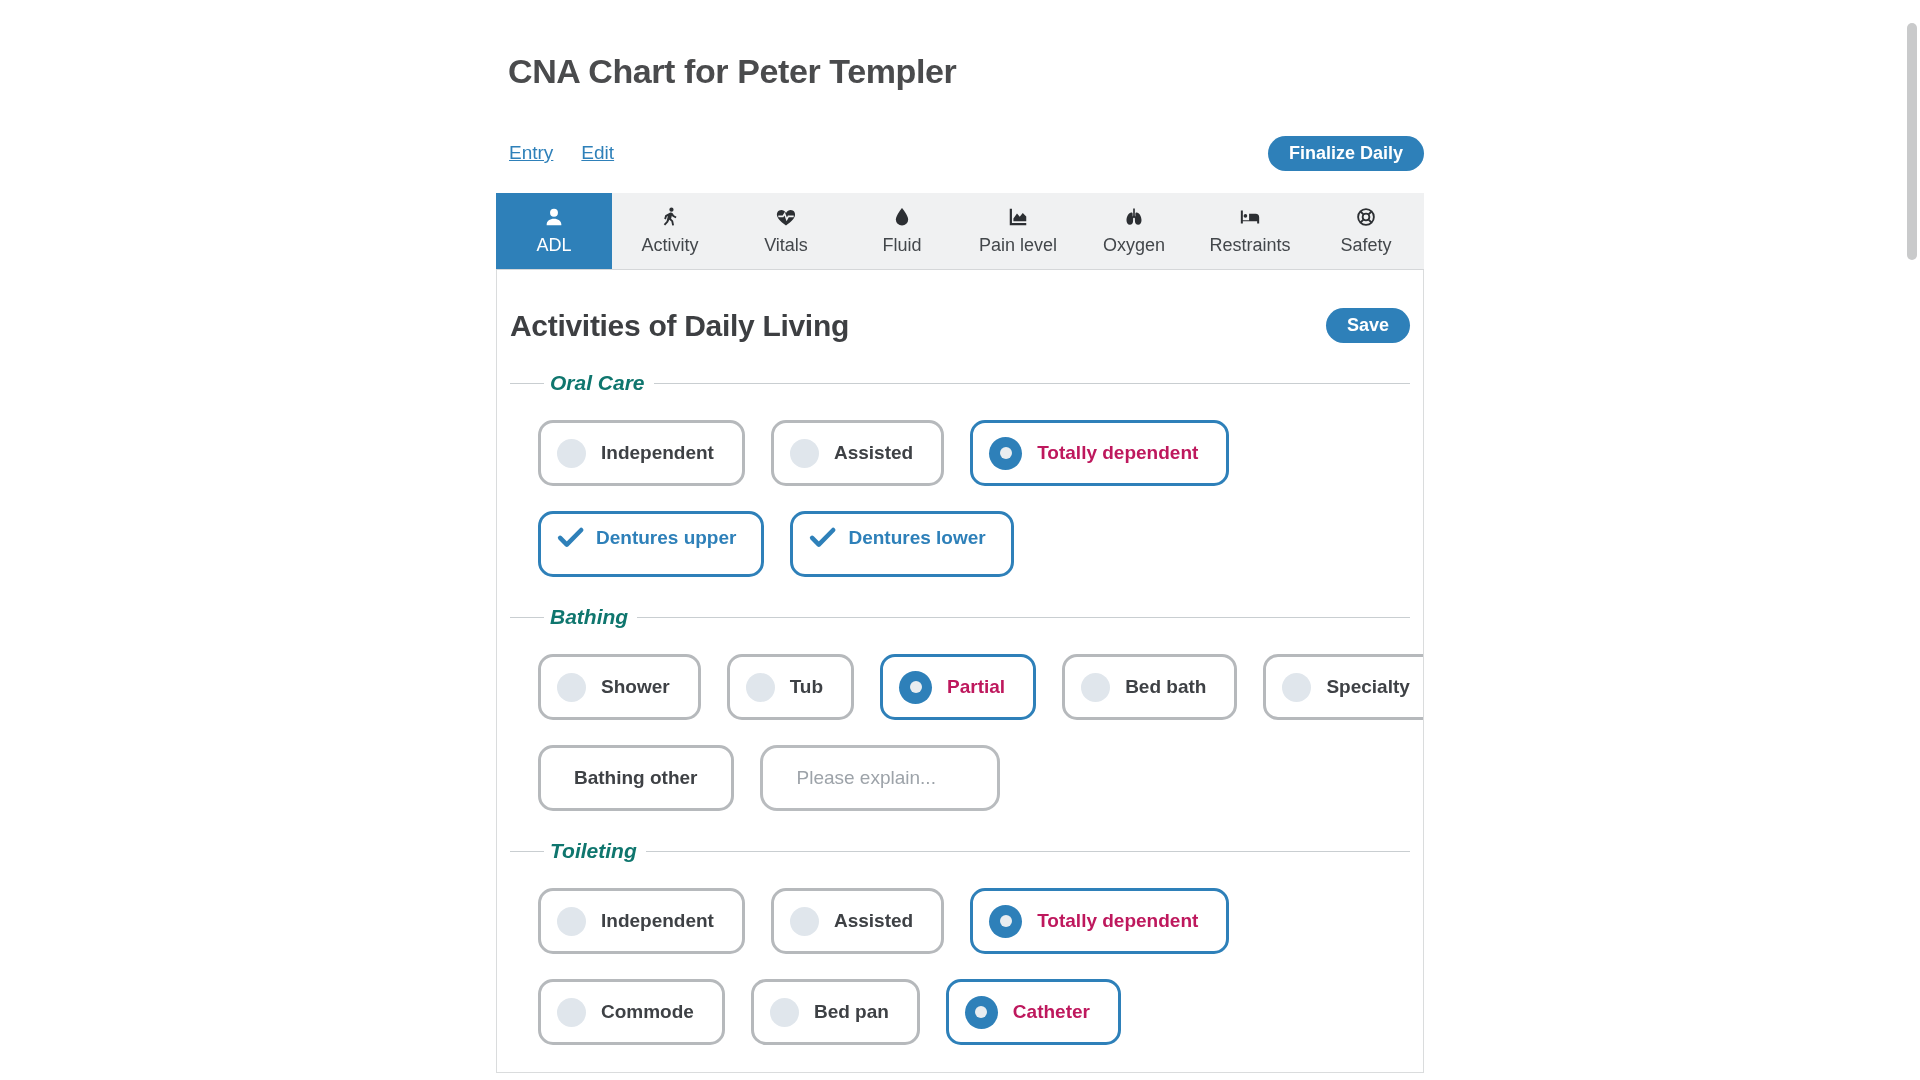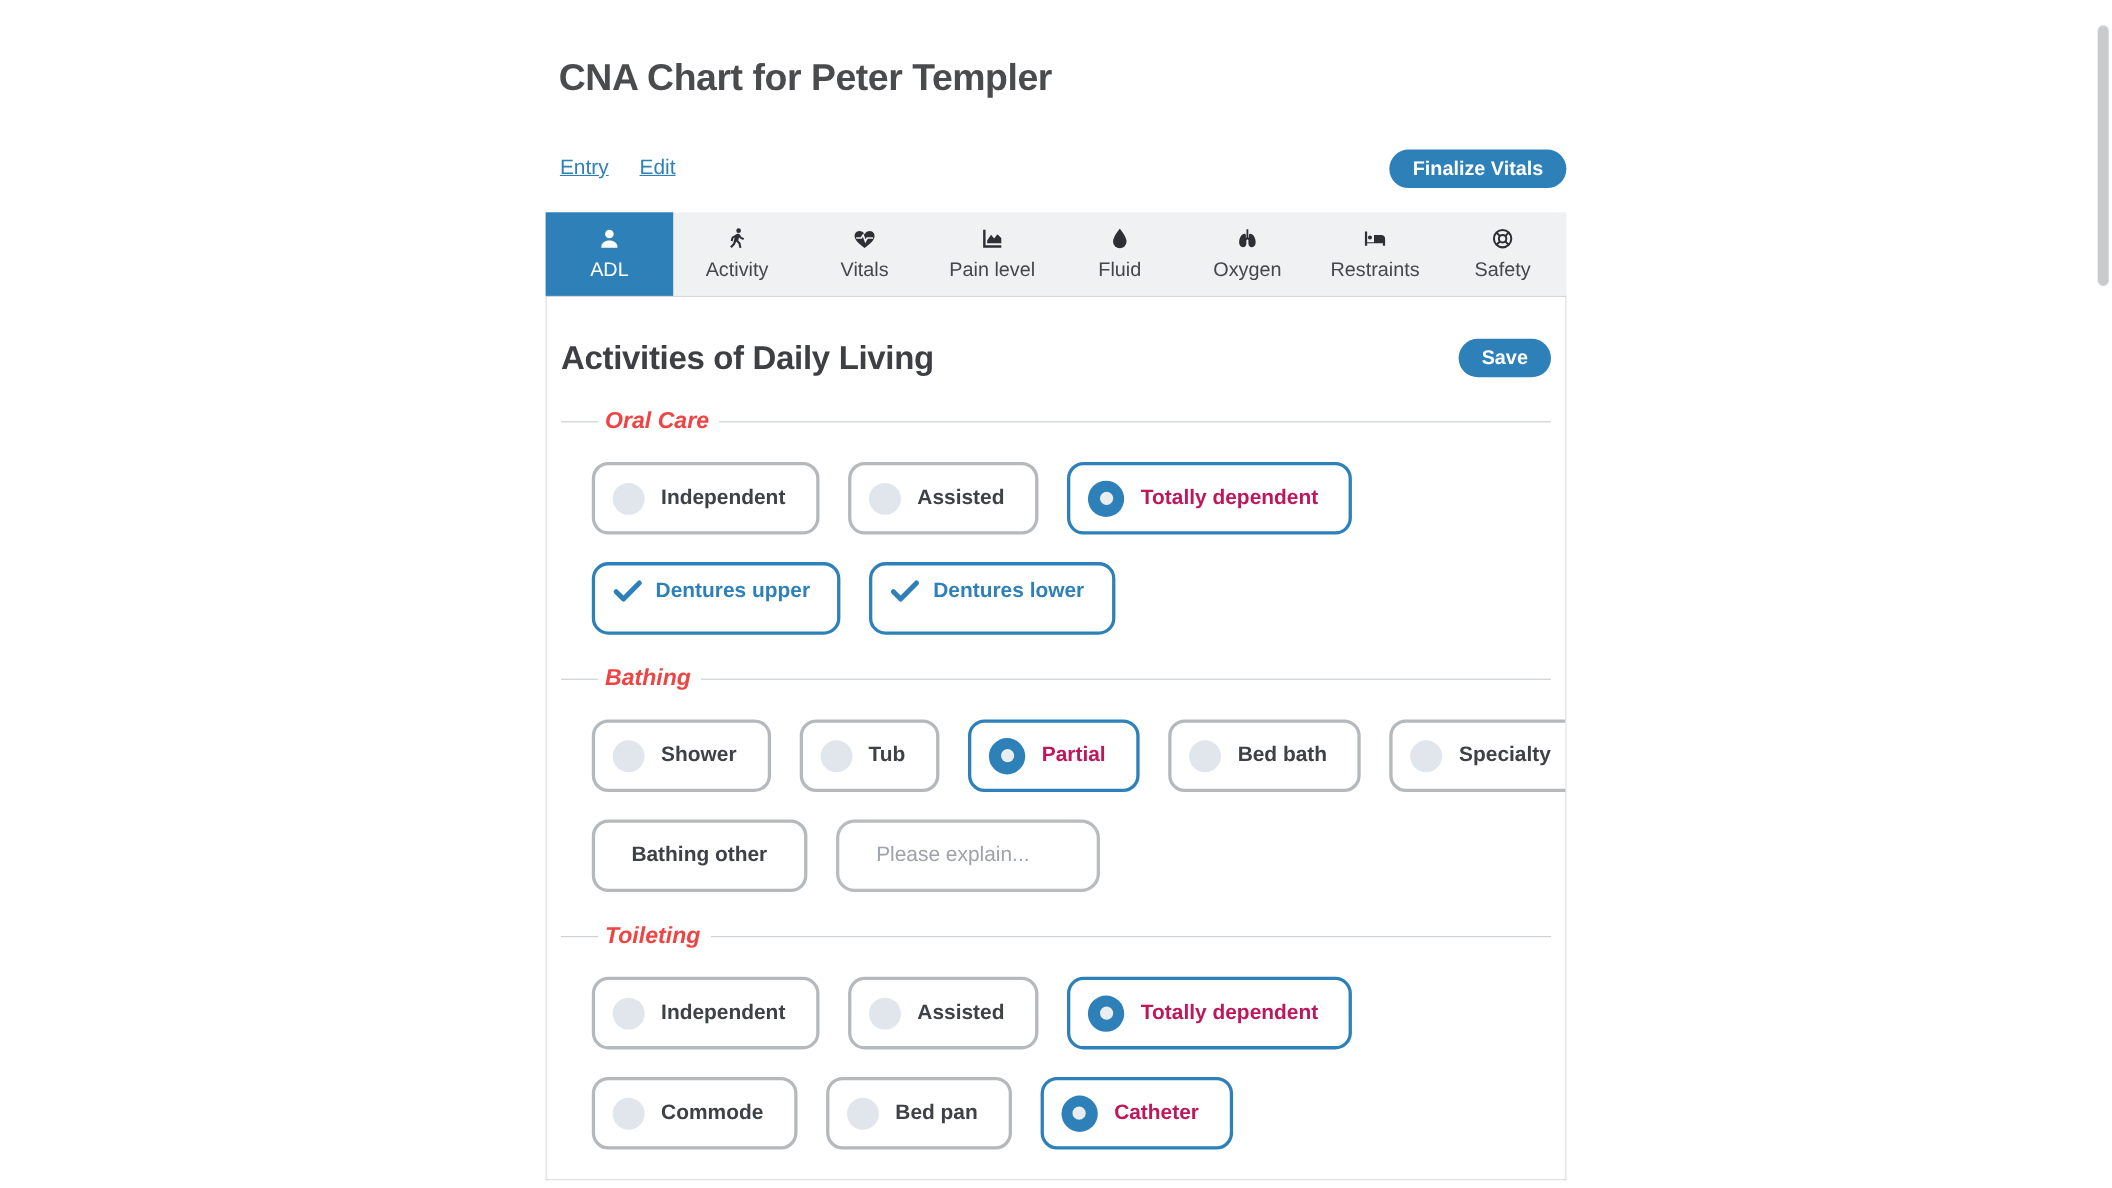--- a/index.html
+++ b/index.html
@@ -34,21 +34,21 @@
   .tab.active .ticon{color:#ffffff;}
   
   .panel{
     border:1px solid #dadcdd;border-top:none;height:803px;box-sizing:border-box;
     padding:0 13px;overflow:hidden;background:#fff;
   }
   .panel-header{display:flex;justify-content:space-between;align-items:center;margin-top:38px;}
   .panel-heading{font-size:30px;font-weight:700;color:#3d3f42;margin:0;letter-spacing:-0.3px;}
   .section{border:none;border-top:1px solid #c9ced1;margin:28px 0 0;padding:0 0 0 28px;min-width:0;}
   .section legend{
-    font-style:italic;font-weight:700;font-size:21px;color:#ef4444;
+    font-style:italic;font-weight:700;font-size:21px;color:#0f766e;
     margin-left:6px;padding:0 9px 0 6px;
   }
   .row{display:flex;align-items:center;gap:26px;margin-top:25px;}
   .option{
     display:inline-flex;align-items:center;height:66px;border:3px solid #b6b9bc;border-radius:15px;
     background:#fff;padding:0 28px 0 16px;gap:15px;font-size:19px;font-weight:700;color:#3e4145;
     cursor:pointer;box-sizing:border-box;white-space:nowrap;
   }
   .dot{width:29px;height:29px;border-radius:50%;background:#e0e6ec;flex:none;}
   .option.selected{border-color:#2e80b9;color:#be185d;}
@@ -73,21 +73,21 @@
 <body>
 
 <div class="container">
 
   <h1 class="page-title">CNA Chart for Peter Templer</h1>
 
   <div class="actions-row">
     <div class="links">
       <a style="display: inline-block;">Entry</a><a style="display: inline-block;">Edit</a>
     </div>
-    <button class="btn">Finalize Vitals</button>
+    <button class="btn">Finalize Daily</button>
   </div>
 
   <div class="tabs">
     <div class="tab active">
       <svg class="ticon" viewBox="0 0 24 24" fill="currentColor">
           <path d="M12 11.6a4.3 4.3 0 1 0-4.3-4.3A4.3 4.3 0 0 0 12 11.6zm0 2.3c-4.5 0-8 2.7-8 6v1.1h16V19.9c0-3.3-3.5-6-8-6z"></path>
         </svg>
       <span>ADL</span>
     </div>
     <div class="tab">
@@ -99,30 +99,30 @@
     </div>
     <div class="tab">
       <svg class="ticon" viewBox="0 0 24 24" fill="currentColor">
           <path d="M12 21.2C8.5 18.7 3.4 14.8 2.3 10.8 1.4 7.6 3.5 4.4 6.9 4.4c2.1 0 3.8 1 4.7 2.7.3.5.5.5.8 0 .9-1.7 2.6-2.7 4.7-2.7 3.4 0 5.5 3.2 4.6 6.4-1.1 4-6.2 7.9-9.7 10.4z"></path>
           <polyline points="3.6,11.3 8.7,11.3 10.5,8.4 12.8,14.5 14.6,11.3 20.4,11.3" fill="none" stroke="#f0f1f2" stroke-width="1.7"></polyline>
         </svg>
       <span>Vitals</span>
     </div>
     <div class="tab">
       <svg class="ticon" viewBox="0 0 24 24" fill="currentColor">
+          <path d="M12 2.2S5.3 10.1 5.3 14.7a6.7 6.7 0 0 0 13.4 0C18.7 10.1 12 2.2 12 2.2z"></path>
+        </svg>
+      <span>Fluid</span>
+    </div>
+    <div class="tab">
+      <svg class="ticon" viewBox="0 0 24 24" fill="currentColor">
           <path d="M3 3h2.4v15.6H21V21H3z"></path>
           <path d="M7 16.6v-2.9l3.9-5.5 3 3.5 3.3-4.2 3.8 3.9v5.2z"></path>
         </svg>
       <span>Pain level</span>
-    </div>
-    <div class="tab">
-      <svg class="ticon" viewBox="0 0 24 24" fill="currentColor">
-          <path d="M12 2.2S5.3 10.1 5.3 14.7a6.7 6.7 0 0 0 13.4 0C18.7 10.1 12 2.2 12 2.2z"></path>
-        </svg>
-      <span>Fluid</span>
     </div>
     <div class="tab">
       <svg class="ticon" viewBox="0 0 24 24" fill="currentColor">
           <path d="M11.1 2.6h1.8v7.5c0 .5.2 1 .6 1.3V8.3c0-.7.6-1.3 1.3-1.3 3 0 5.4 4.4 5.4 8.5 0 2.8-1.5 4.9-3.7 4.9-2.1 0-3.5-1.6-3.5-4v-3c-.4-.2-.8-.4-1-.8-.2.4-.6.6-1 .8v3c0 2.4-1.4 4-3.5 4-2.2 0-3.7-2.1-3.7-4.9C3.8 11.4 6.2 7 9.2 7c.7 0 1.3.6 1.3 1.3v3.1c.4-.3.6-.8.6-1.3z"></path>
         </svg>
       <span>Oxygen</span>
     </div>
     <div class="tab">
       <svg class="ticon" viewBox="0 0 24 24" fill="currentColor">
           <circle cx="7" cy="10.8" r="2"></circle>

